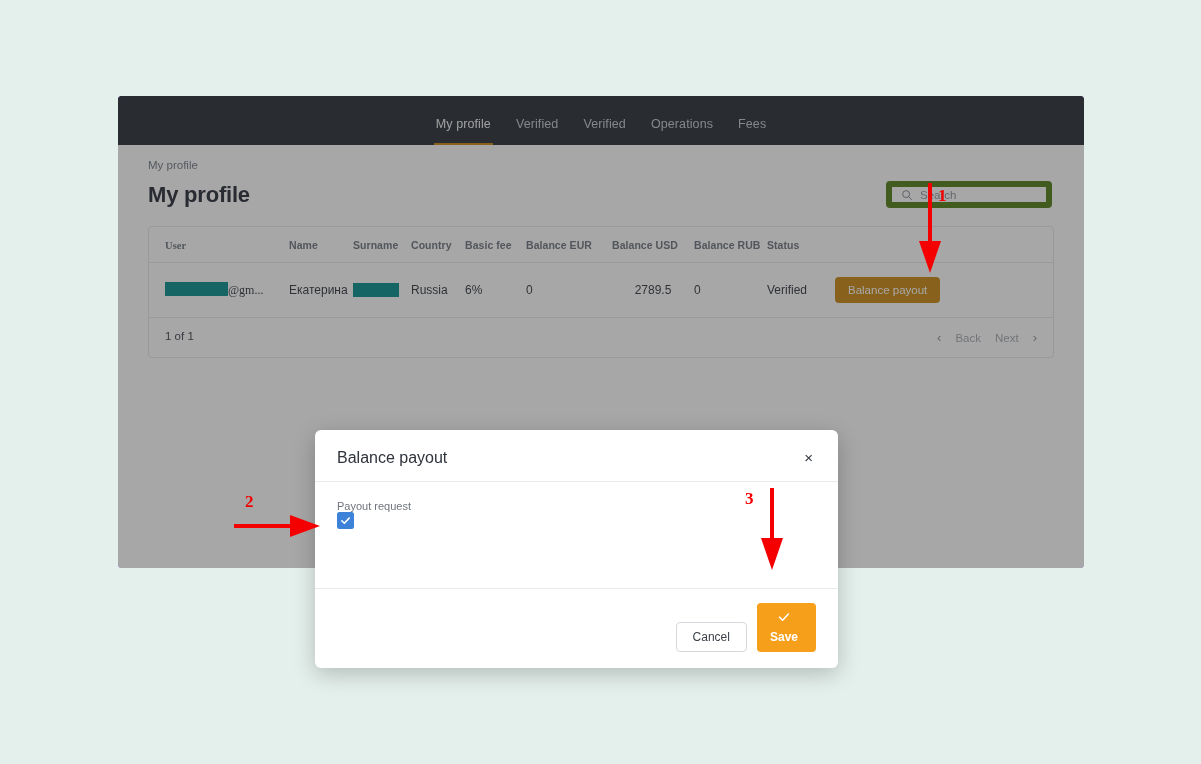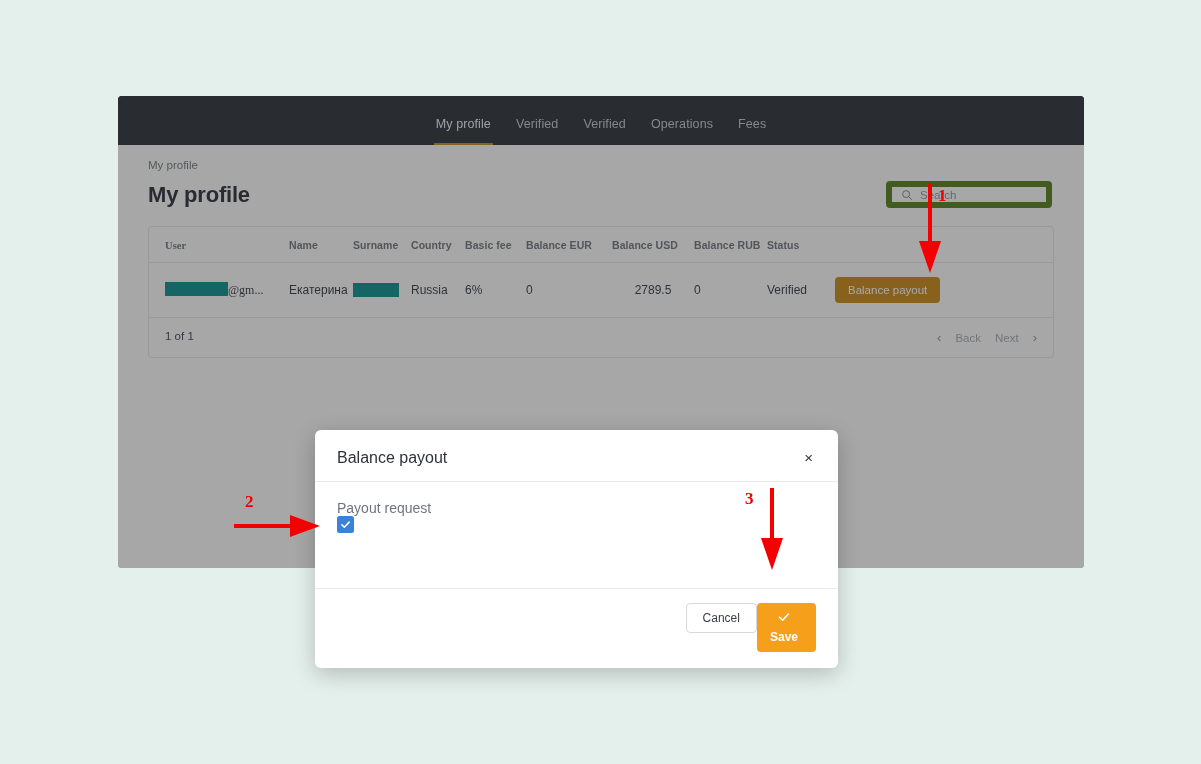--- a/index.html
+++ b/index.html
@@ -233,38 +233,39 @@
     cursor: pointer;
     line-height: 1;
     padding: 2px 3px;
   }
   .modal-body {
     padding: 18px 22px 26px 22px;
     border-bottom: 1px solid #e8eaec;
     min-height: 62px;
   }
   .field-label {
-    font-size: 14px;
+    font-size: 11px;
     color: #70757d;
     margin-bottom: 0;
   }
   .checkbox {
     width: 17px;
     height: 17px;
     background: #3b82d8;
     border-radius: 2.5px;
     display: flex;
     align-items: center;
     justify-content: center;
     cursor: pointer;
   }
   .modal-foot {
     display: flex;
     justify-content: flex-end;
-    align-items: flex-start;
+    align-items: flex-end;
+    gap: 10px;
     padding: 14px 22px 16px 10px;
   }
   .btn-cancel {
     background: #fff;
     border: 1px solid #d5d8dc;
     border-radius: 4px;
     font-size: 12px;
     color: #3b4049;
     padding: 7px 16px;
     font-family: "Liberation Sans", sans-serif;

